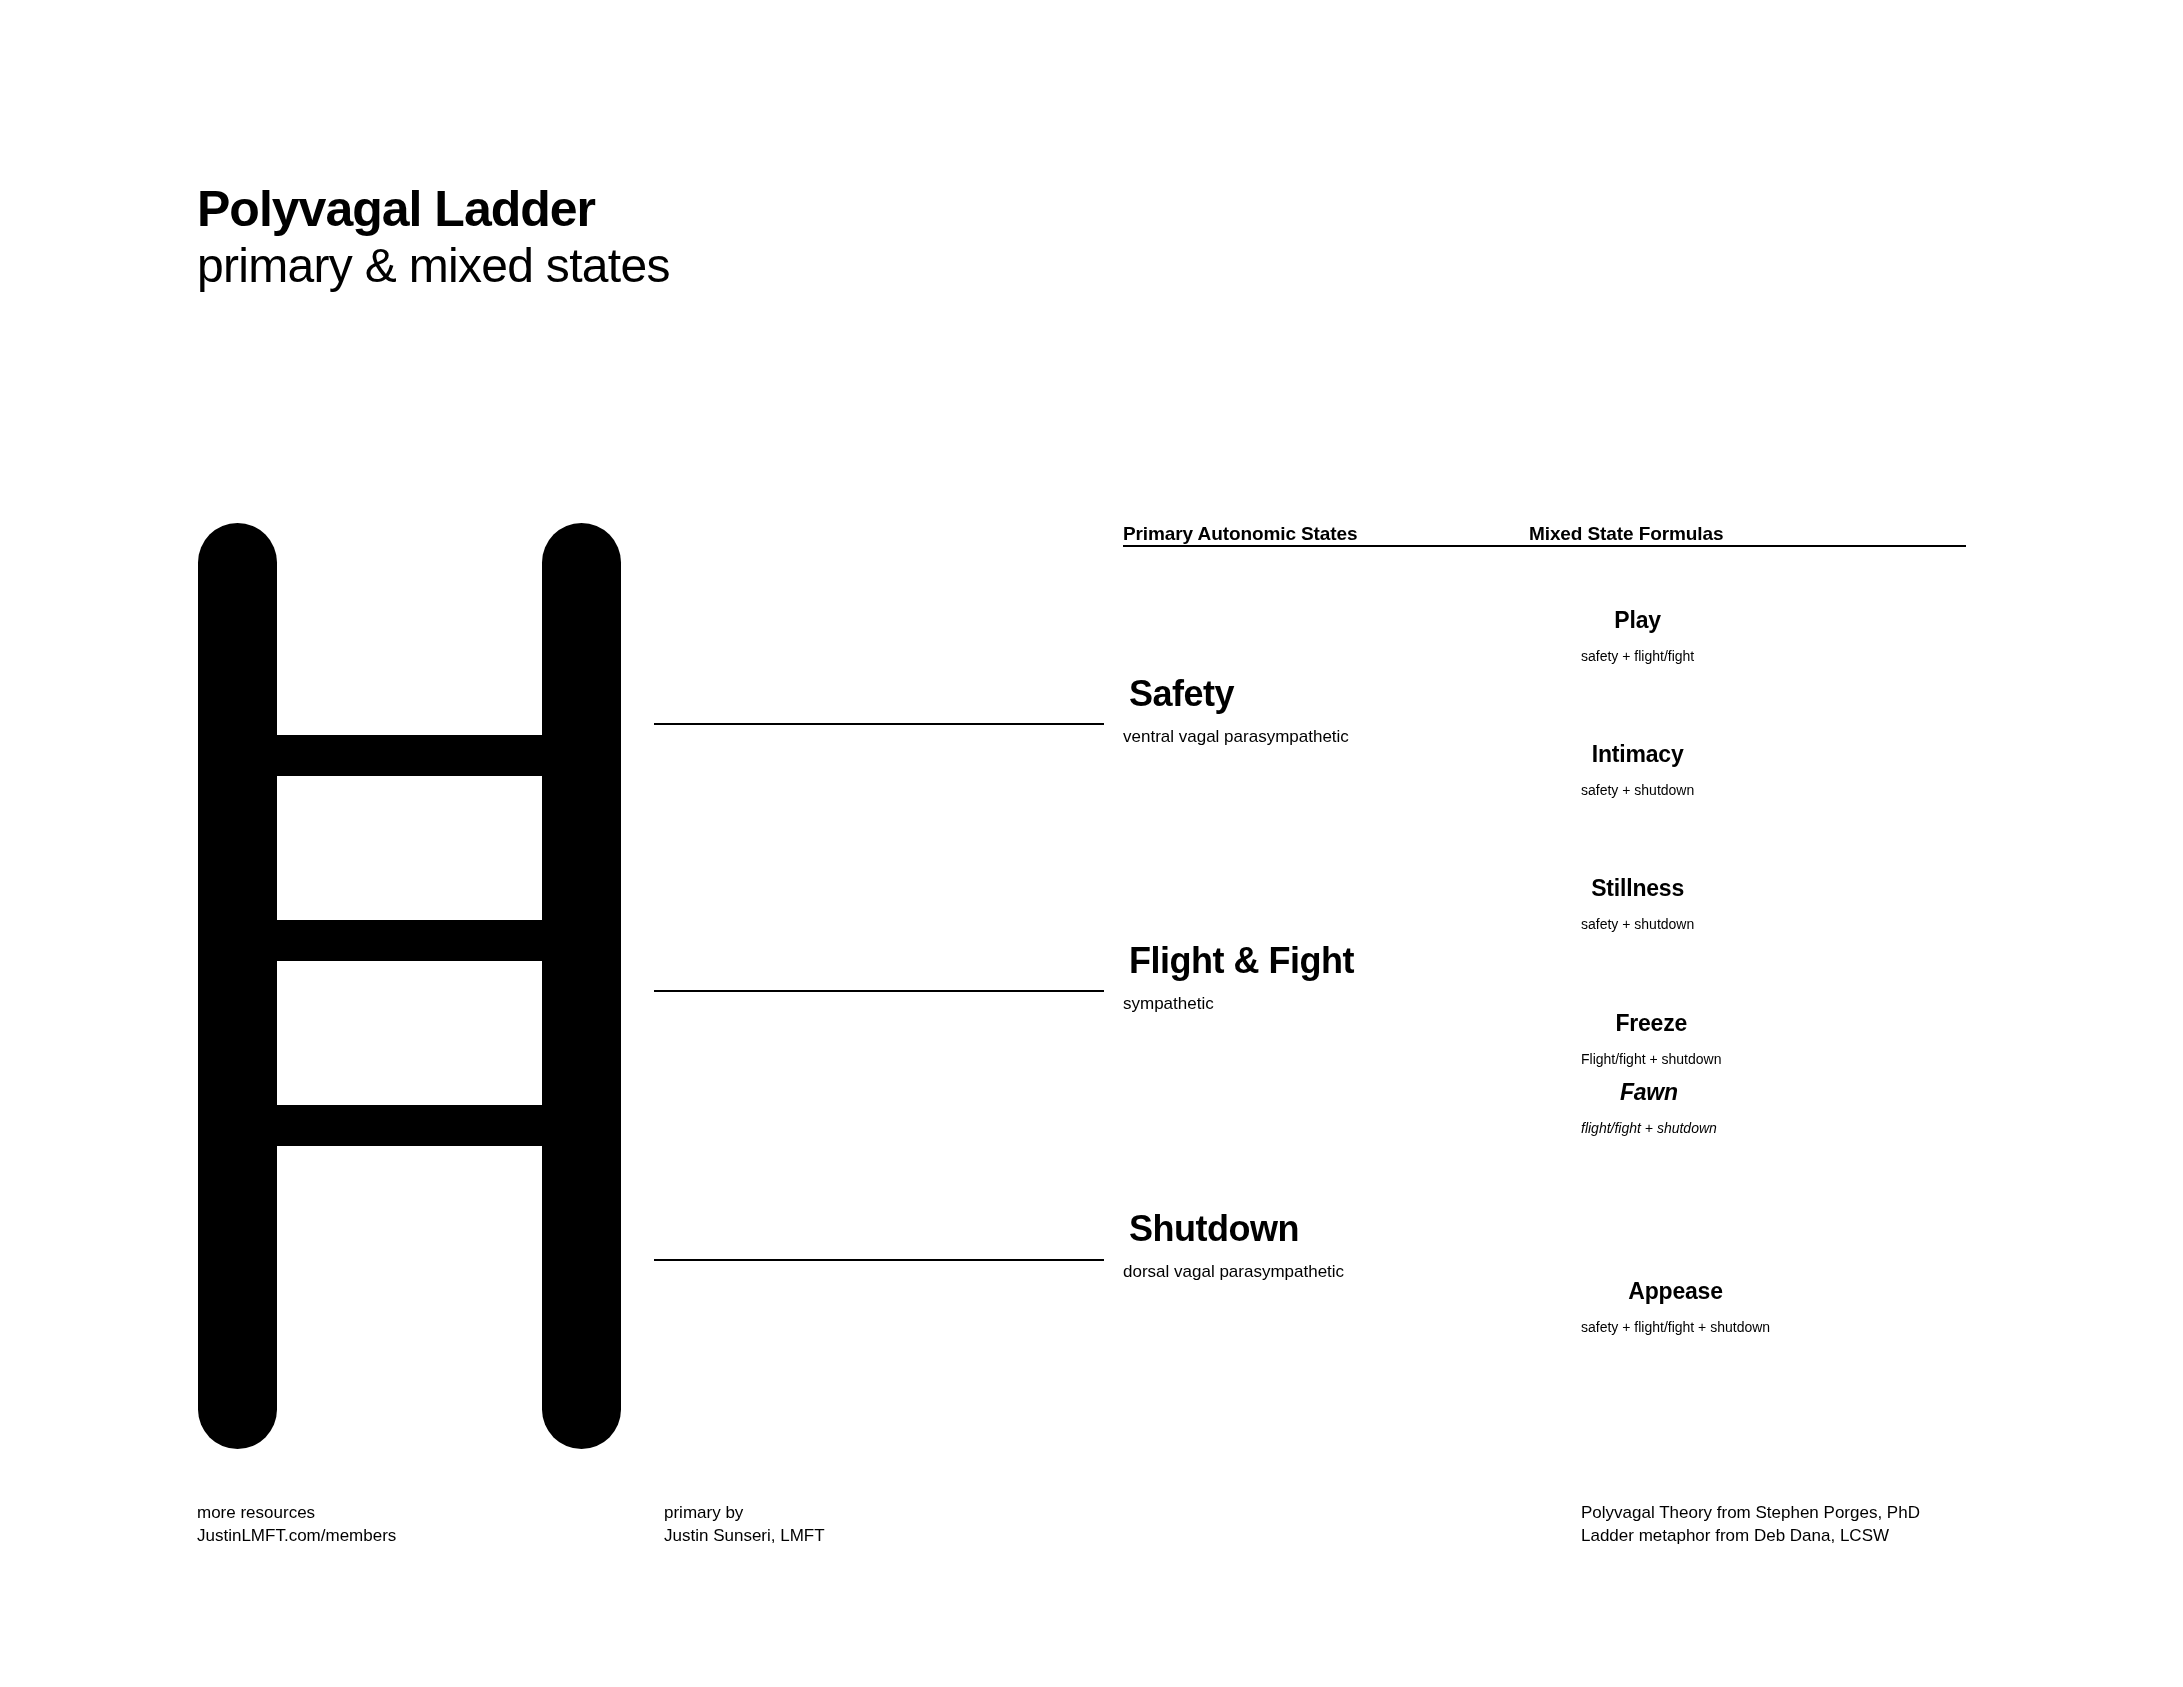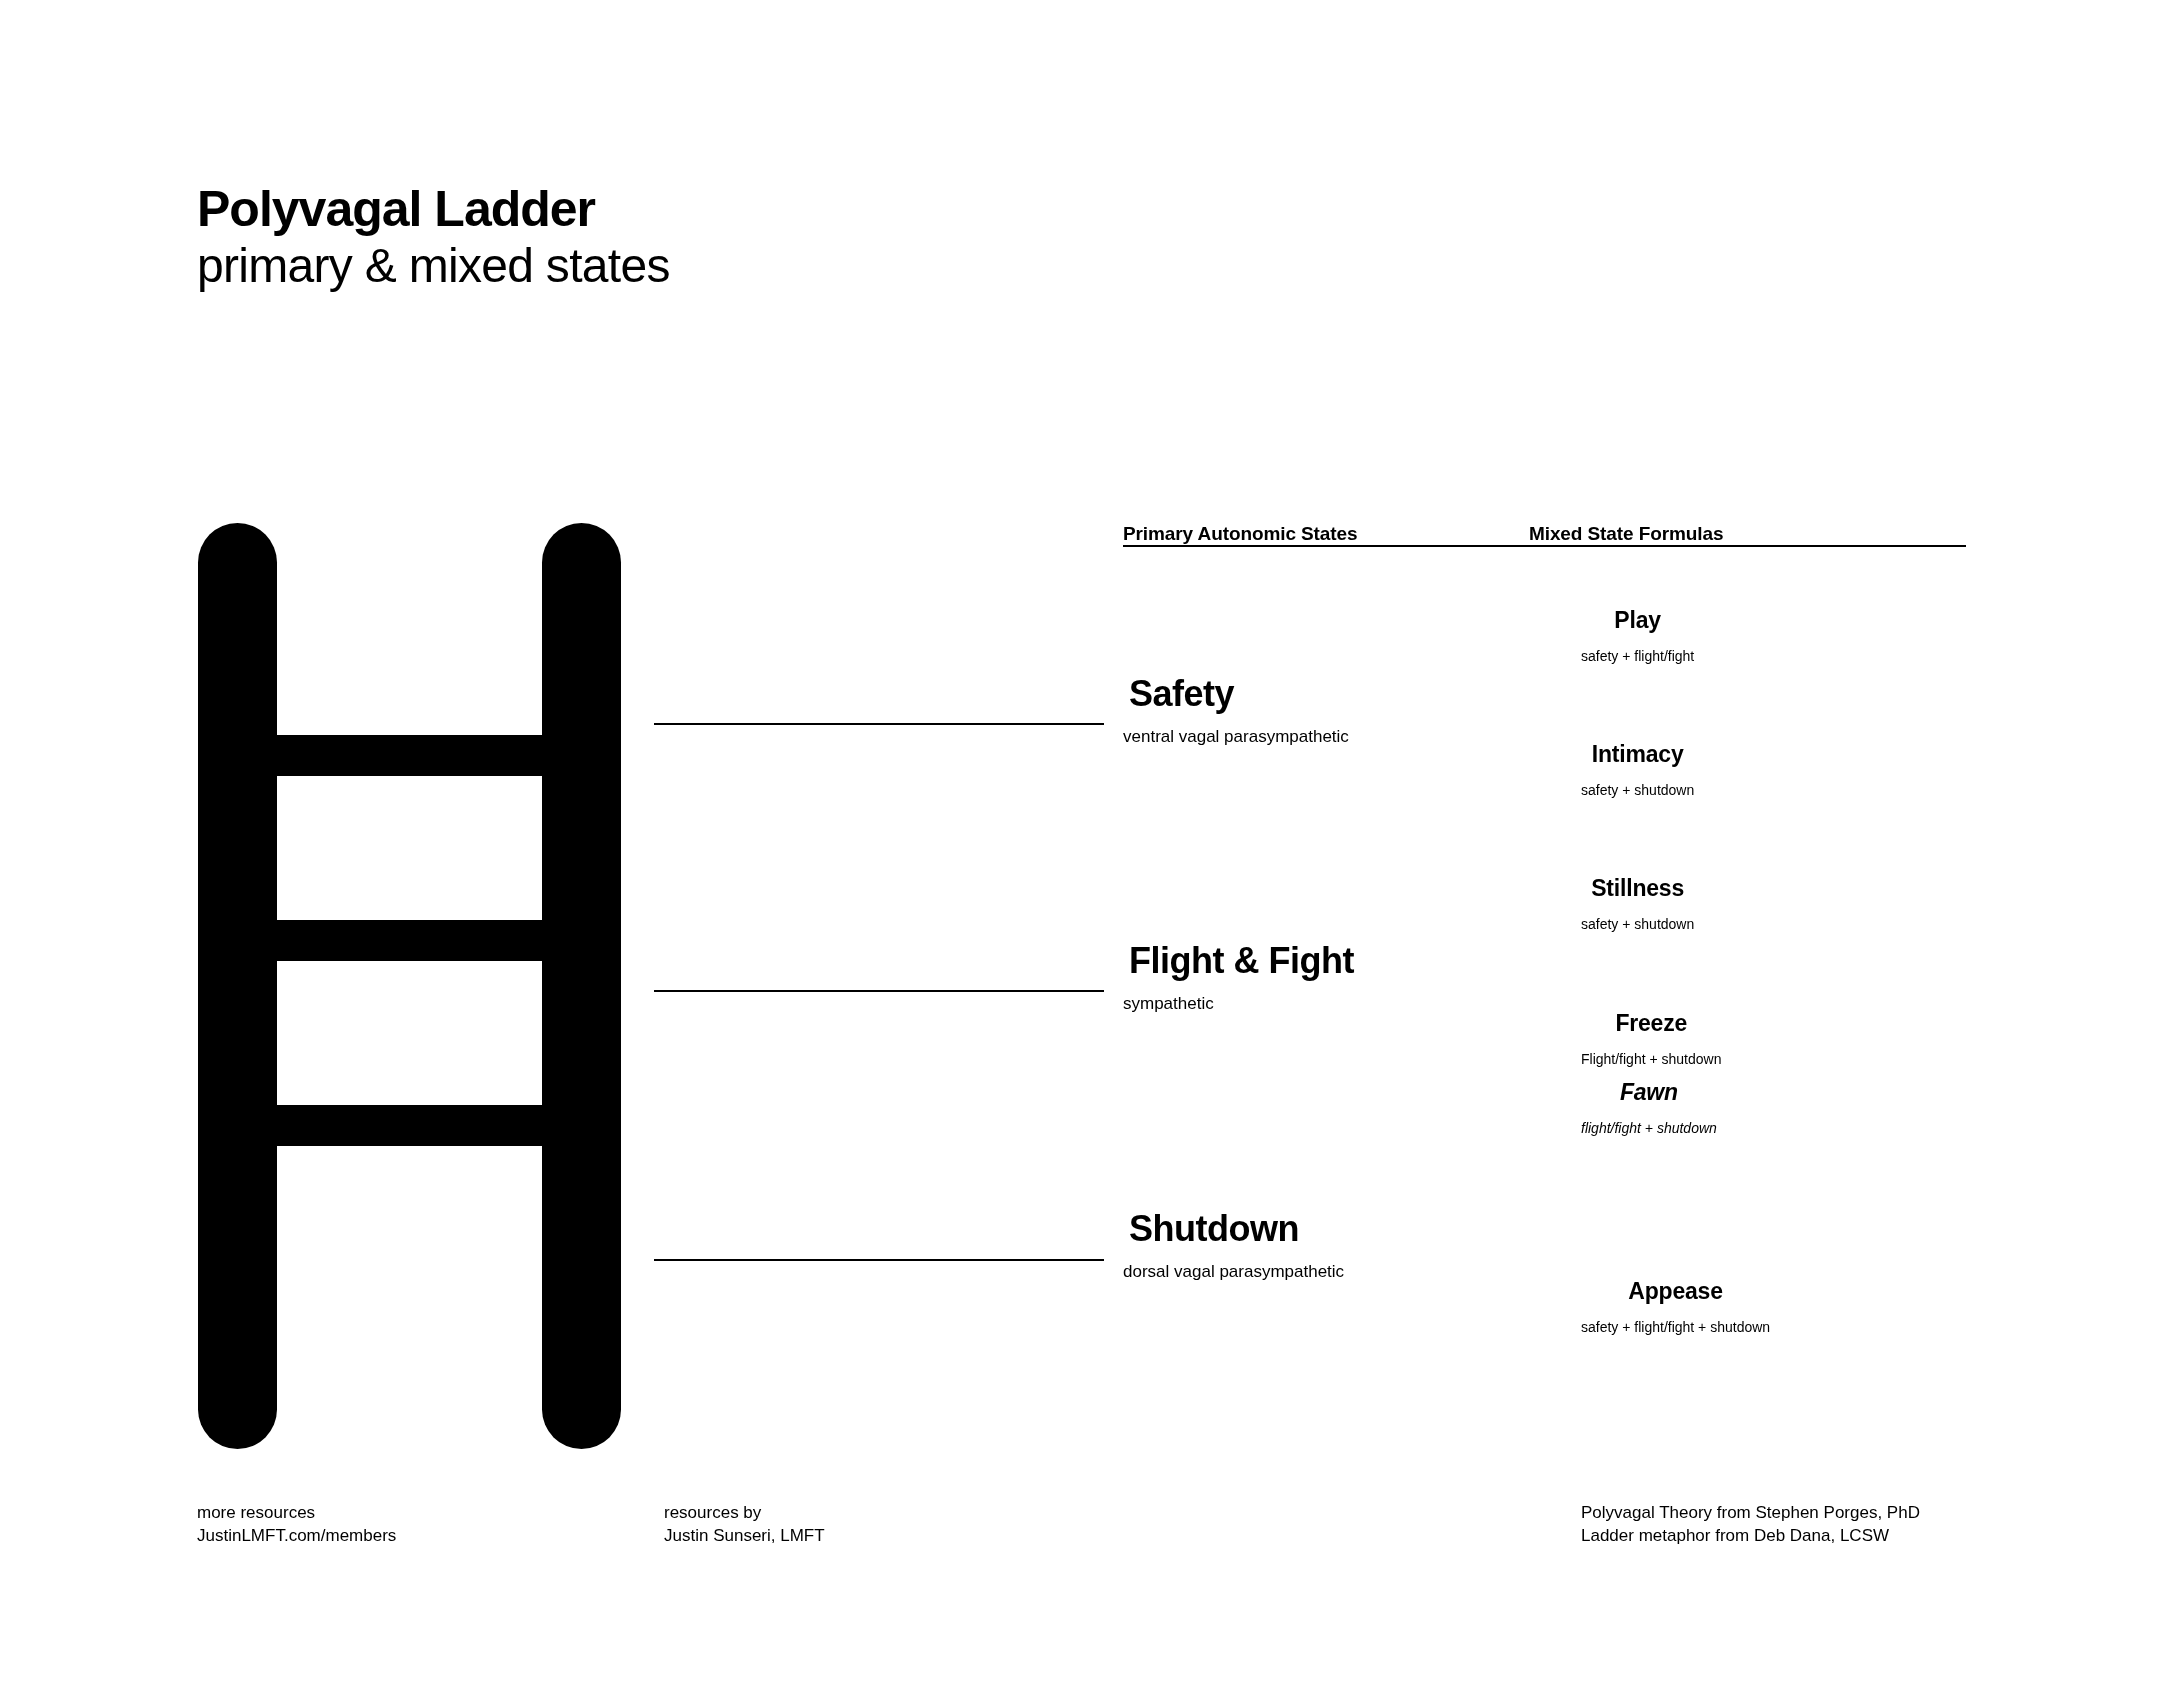--- a/index.html
+++ b/index.html
@@ -219,20 +219,20 @@
 <div class="mixed-item" id="mixed-5">
   <div class="mixed-name">Appease</div>
   <div class="mixed-formula">safety + flight/fight + shutdown</div>
 </div>
 
 <div class="footer-block" id="footer-resources">
   <span class="footer-line">more resources</span>
   <span class="footer-line">JustinLMFT.com/members</span>
 </div>
 <div class="footer-block" id="footer-designer">
-  <span class="footer-line">resources by</span>
+  <span class="footer-line">primary by</span>
   <span class="footer-line">Justin Sunseri, LMFT</span>
 </div>
 <div class="footer-block" id="footer-credits">
   <span class="footer-line">Polyvagal Theory from Stephen Porges, PhD</span>
   <span class="footer-line">Ladder metaphor from Deb Dana, LCSW</span>
 </div>
 
 
 </body></html>

